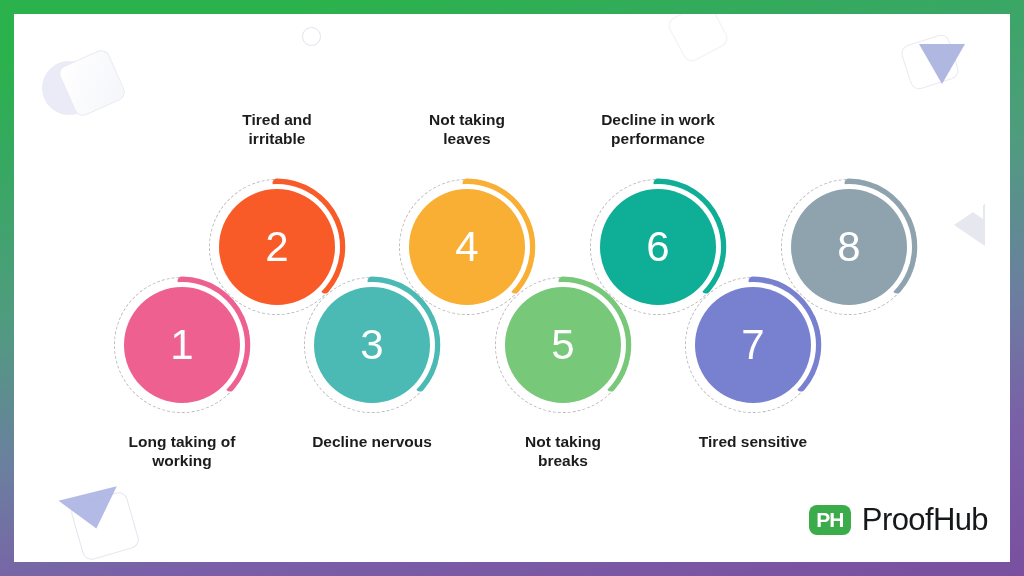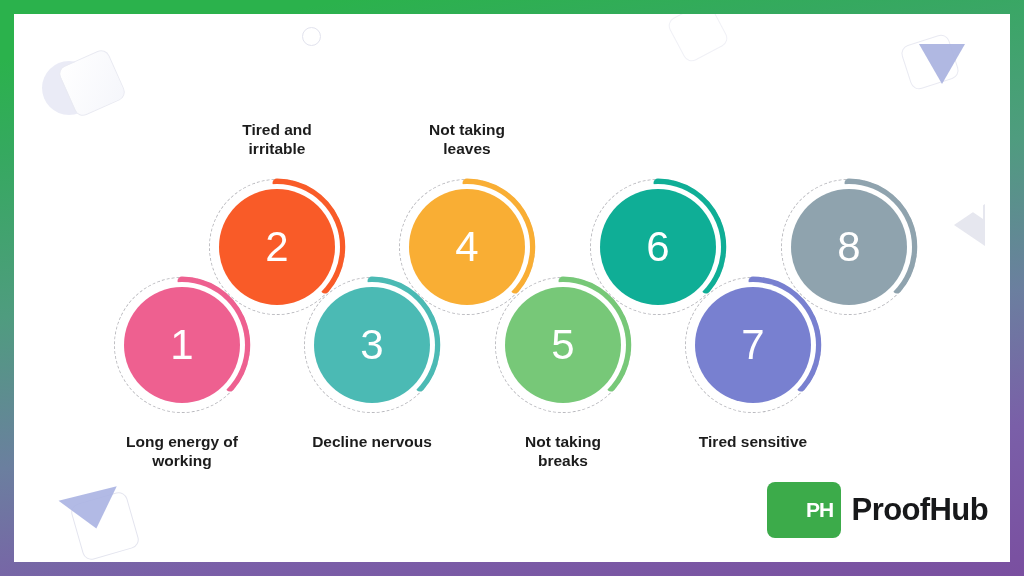--- a/index.html
+++ b/index.html
@@ -105,40 +105,40 @@
     width:190px;
     text-align:center;
     font-size:15.5px;
     font-weight:bold;
     color:#1c1c1c;
     line-height:1.22;
     left:50%;
     transform:translateX(-50%);
     white-space:pre-line;
   }
-  .lbl.above{bottom:146px;}
+  .lbl.above{bottom:156px;}
   .lbl.below{top:146px;}
 
   
   #logo{
     position:absolute;
     right:22px;bottom:24px;
     display:flex;align-items:center;gap:11px;
   }
   #logo-mark{
-    width:42px;height:56px;border-radius:8px;
+    width:42px;height:30px;border-radius:8px;
     background:#3cab4a;
-    display:flex;align-items:center;justify-content:center;padding-left:32px;
+    display:flex;align-items:center;justify-content:center;
   }
   #logo-mark span{
     color:#ffffff;font-size:21px;font-weight:bold;letter-spacing:-1px;
     font-family:"Liberation Sans", sans-serif;
   }
   #logo-text{
-    font-size:31px;font-weight:bold;color:#17181a;letter-spacing:-0.6px;
+    font-size:31px;font-weight:normal;color:#17181a;letter-spacing:-0.6px;
     font-family:"Liberation Sans", sans-serif;
   }
 </style>
 </head>
 <body>
 
 <div id="slide">
   <div id="canvas">
 
     <div class="deco deco-circle-fill" style="left:28px;top:47px;"></div>
@@ -164,21 +164,21 @@
 
     <div class="step" style="left:110px;top:273px;">
       <div class="dashring"></div>
       <svg class="arcwrap" viewBox="0 0 138 138">
         <path d="M69 5 A 64 64 0 0 1 117 111" fill="none" stroke="#ee6090" stroke-width="9" stroke-linecap="round"></path>
         <path d="M112 31 L 127 43" fill="none" stroke="#ee6090" stroke-width="9" stroke-linecap="round"></path>
       </svg>
       <div class="disc" style="background:#ee6090;">
         <span class="num">1</span>
       </div>
-      <div class="lbl below">Long energy of
+      <div class="lbl below">Long taking of
 working</div>
     </div>
 
     <div class="step" style="left:205px;top:175px;">
       <div class="dashring"></div>
       <svg class="arcwrap" viewBox="0 0 138 138">
         <path d="M69 5 A 64 64 0 0 1 117 111" fill="none" stroke="#f95b28" stroke-width="9" stroke-linecap="round"></path>
         <path d="M112 31 L 127 43" fill="none" stroke="#f95b28" stroke-width="9" stroke-linecap="round"></path>
       </svg>
       <div class="disc" style="background:#f95b28;">
@@ -228,20 +228,22 @@
 
     <div class="step" style="left:586px;top:175px;">
       <div class="dashring"></div>
       <svg class="arcwrap" viewBox="0 0 138 138">
         <path d="M69 5 A 64 64 0 0 1 117 111" fill="none" stroke="#0fae96" stroke-width="9" stroke-linecap="round"></path>
         <path d="M112 31 L 127 43" fill="none" stroke="#0fae96" stroke-width="9" stroke-linecap="round"></path>
       </svg>
       <div class="disc" style="background:#0fae96;">
         <span class="num">6</span>
       </div>
+      <div class="lbl above">Decline in work
+performance</div>
     </div>
 
     <div class="step" style="left:681px;top:273px;">
       <div class="dashring"></div>
       <svg class="arcwrap" viewBox="0 0 138 138">
         <path d="M69 5 A 64 64 0 0 1 117 111" fill="none" stroke="#7880d0" stroke-width="9" stroke-linecap="round"></path>
         <path d="M112 31 L 127 43" fill="none" stroke="#7880d0" stroke-width="9" stroke-linecap="round"></path>
       </svg>
       <div class="disc" style="background:#7880d0;">
         <span class="num">7</span>

